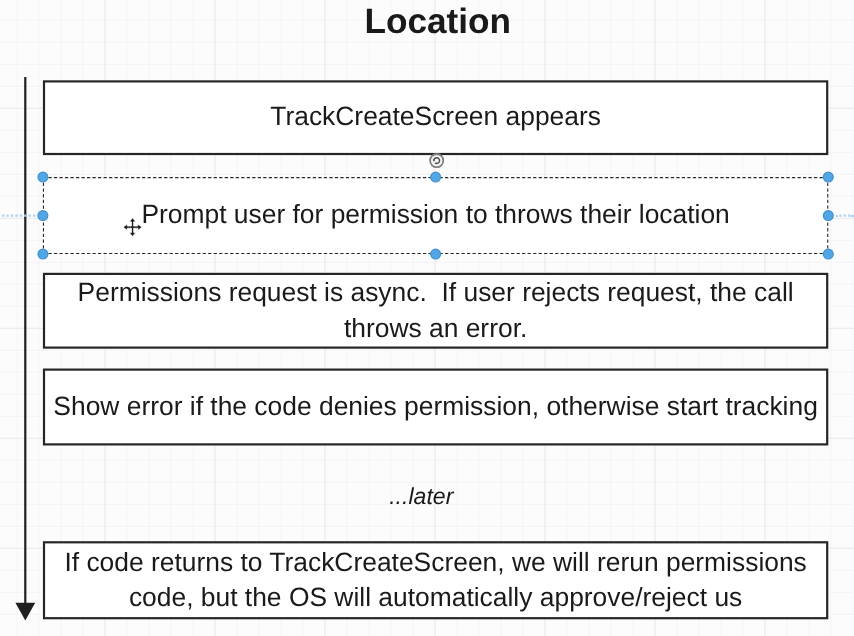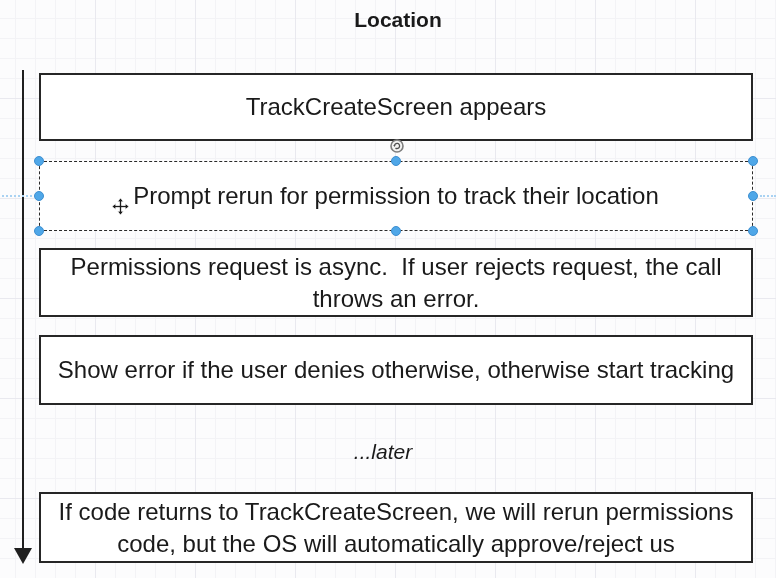--- a/index.html
+++ b/index.html
@@ -14,21 +14,21 @@
     background-image:
       linear-gradient(to right, #e9e9ef 1px, transparent 1px),
       linear-gradient(to bottom, #e9e9ef 1px, transparent 1px),
       linear-gradient(to right, #f3f3f6 1px, transparent 1px),
       linear-gradient(to bottom, #f3f3f6 1px, transparent 1px);
     background-size:100px 100px,100px 100px,20px 20px,20px 20px;
     background-position:-5px -2px,-5px -2px,-5px -2px,-5px -2px;
   }
   .title{
     position:absolute;top:2px;left:20px;right:0;
-    text-align:center;font-weight:bold;font-size:21px;line-height:35px;
+    text-align:center;font-weight:bold;font-size:32px;line-height:35px;
   }
   .box{
     position:absolute;left:39px;width:714px;
     background:#ffffff;border:2px solid #262626;
     box-sizing:border-box;
     display:flex;align-items:center;justify-content:center;
     font-size:24px;line-height:32px;text-align:center;
   }
   .box span{white-space:pre-wrap;}
   .box1{top:73px;height:68px;}
@@ -90,21 +90,21 @@
 
   <div class="rotate-icon">
     <svg width="14" height="14" viewBox="0 0 14 14">
       <circle cx="7" cy="7" r="6" fill="#f3f3f3" stroke="#7d7d7d" stroke-width="1.6"></circle>
       <path d="M4.4 7 a2.6 2.6 0 1 1 1.1 2.1" fill="none" stroke="#4e4e4e" stroke-width="1.3"></path>
       <path d="M3.4 6 L4.4 8 L5.6 6.2 Z" fill="#4e4e4e"></path>
     </svg>
   </div>
 
   <div class="box box2">
-    <span>Prompt rerun for permission to track their location</span>
+    <span>Prompt user for permission to throws their location</span>
   </div>
 
   <div class="move-cursor">
     <svg width="17" height="17" viewBox="0 0 24 24">
       <path d="M12 0 L16.2 5.2 H13.4 V10.6 H18.8 V7.8 L24 12 L18.8 16.2 V13.4 H13.4 V18.8 H16.2 L12 24 L7.8 18.8 H10.6 V13.4 H5.2 V16.2 L0 12 L5.2 7.8 V10.6 H10.6 V5.2 H7.8 Z" fill="#1c1c1c" stroke="#ffffff" stroke-width="1"></path>
     </svg>
   </div>
 
   <div class="guide guide-left"></div>
   <div class="guide guide-right"></div>
@@ -117,21 +117,21 @@
   <div class="handle h-sw"></div>
   <div class="handle h-s"></div>
   <div class="handle h-se"></div>
 
   <div class="box box3">
     <span>Permissions request is async.  If user rejects request, the call
 throws an error.</span>
   </div>
 
   <div class="box box4">
-    <span>Show error if the user denies otherwise, otherwise start tracking</span>
+    <span>Show error if the code denies permission, otherwise start tracking</span>
   </div>
 
   <div class="later">...later</div>
 
   <div class="box box5">
     <span>If code returns to TrackCreateScreen, we will rerun permissions
 code, but the OS will automatically approve/reject us</span>
   </div>
 
 </div>

